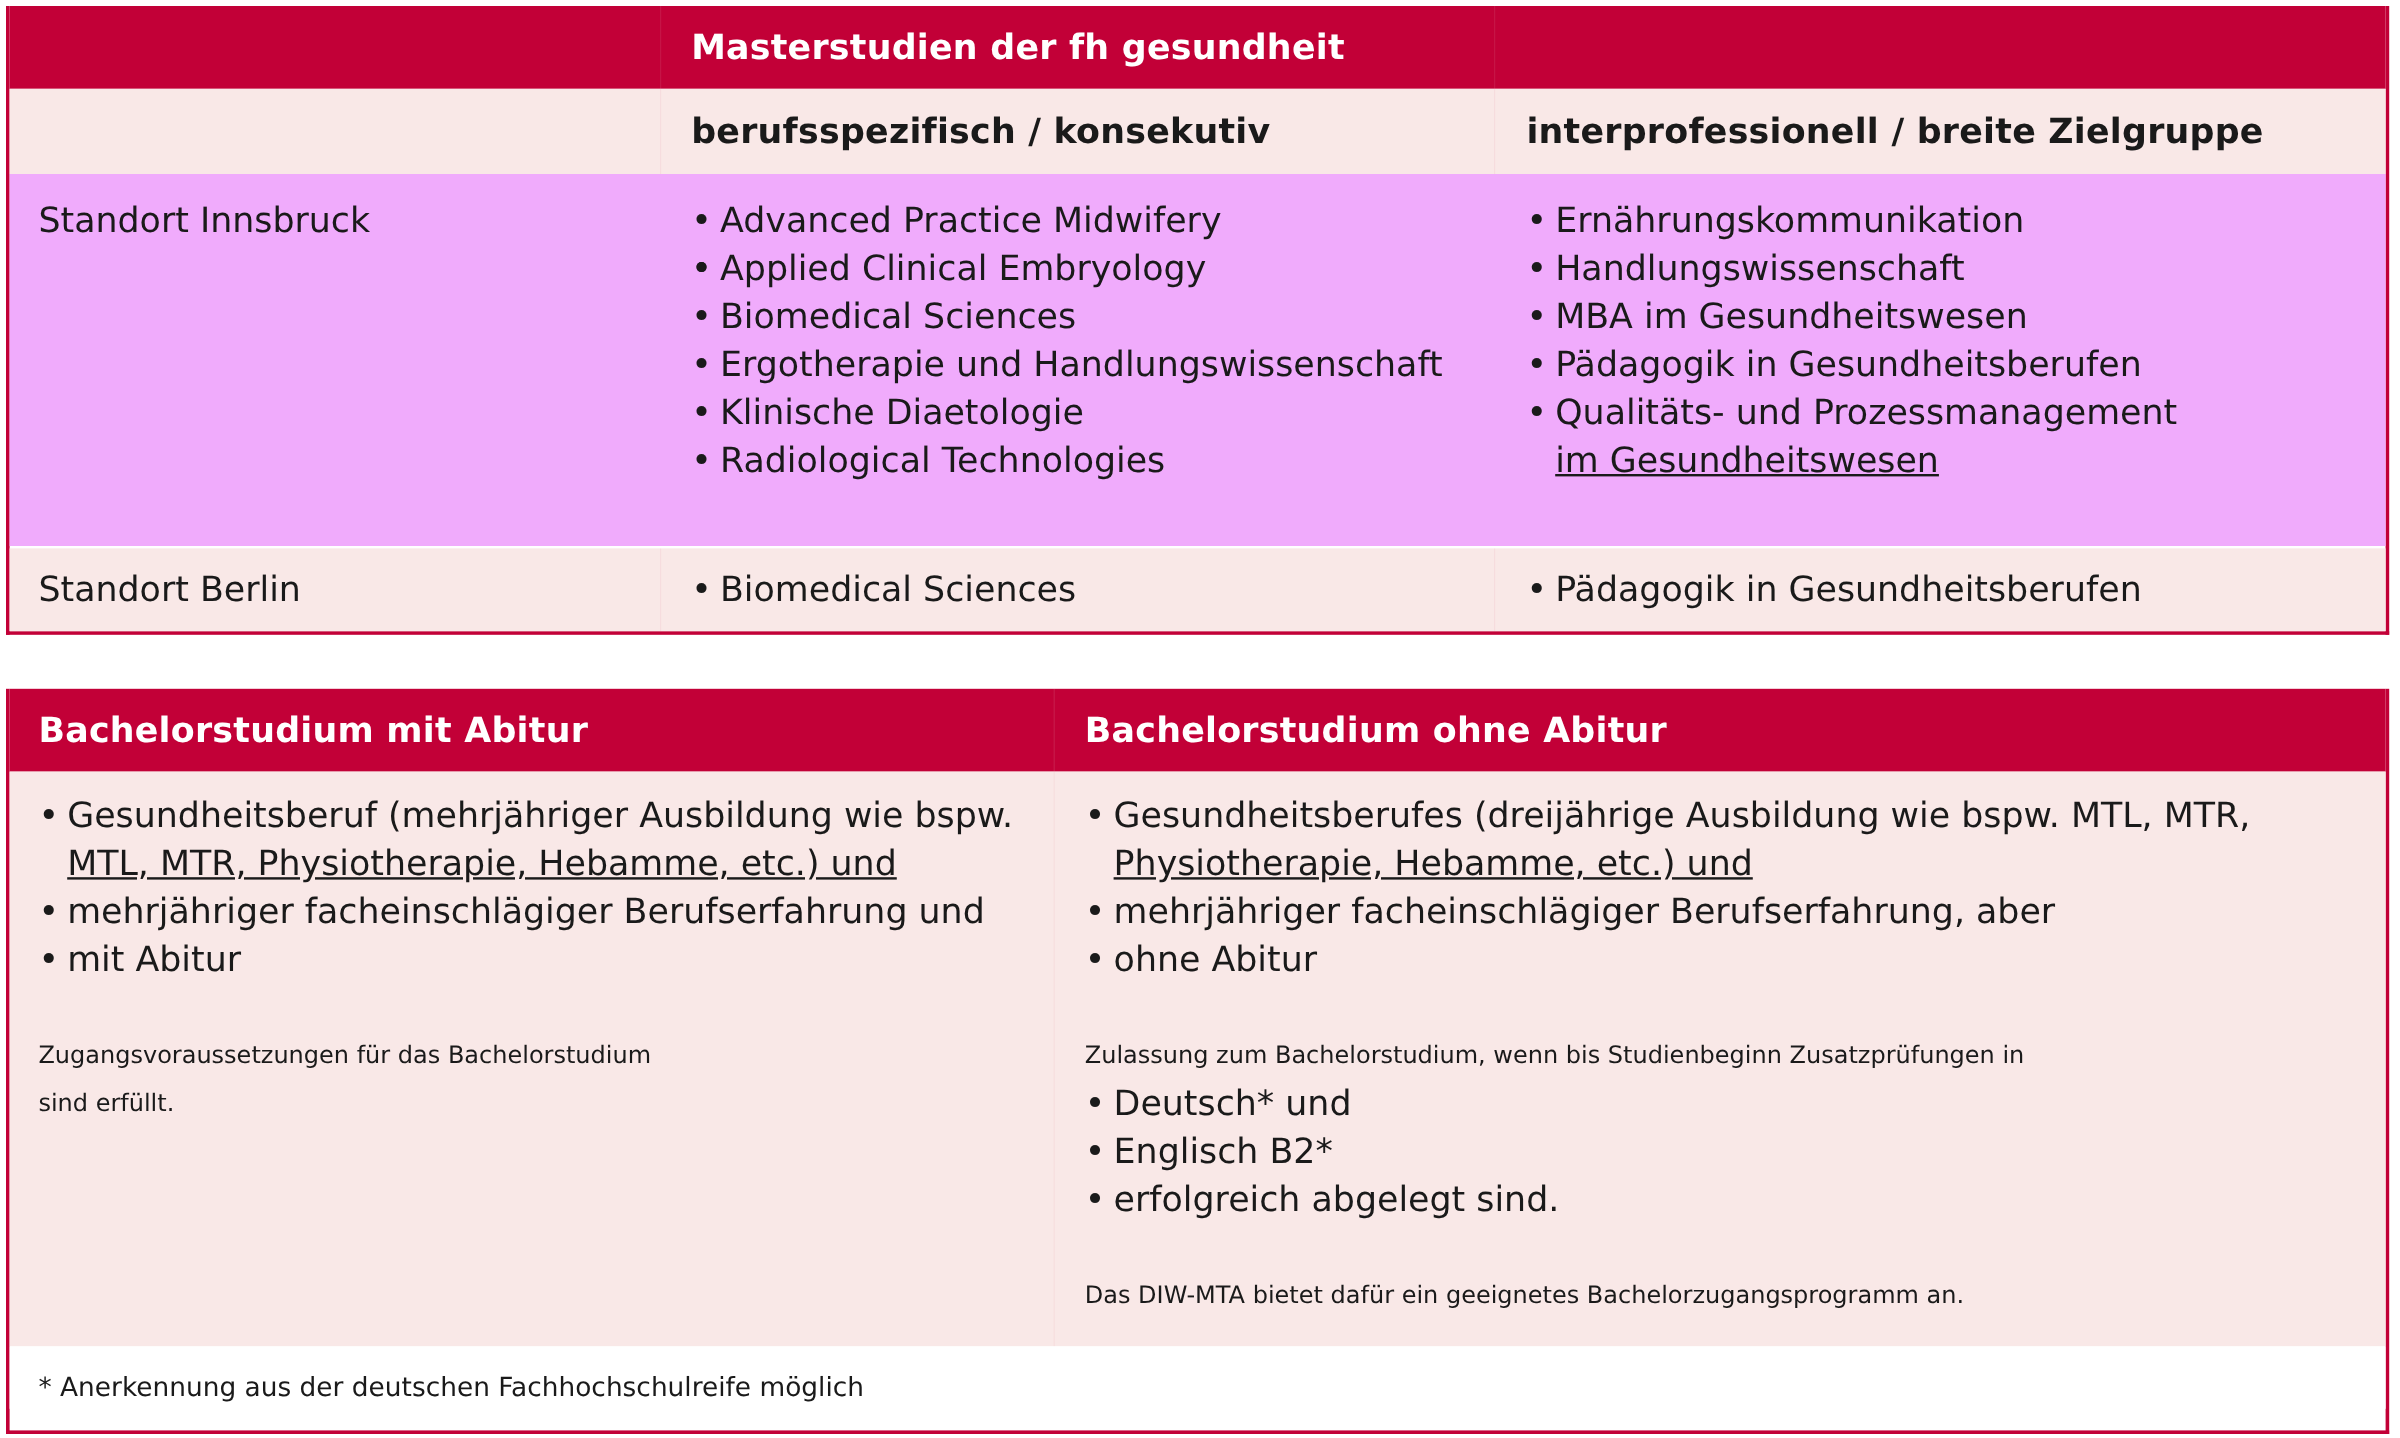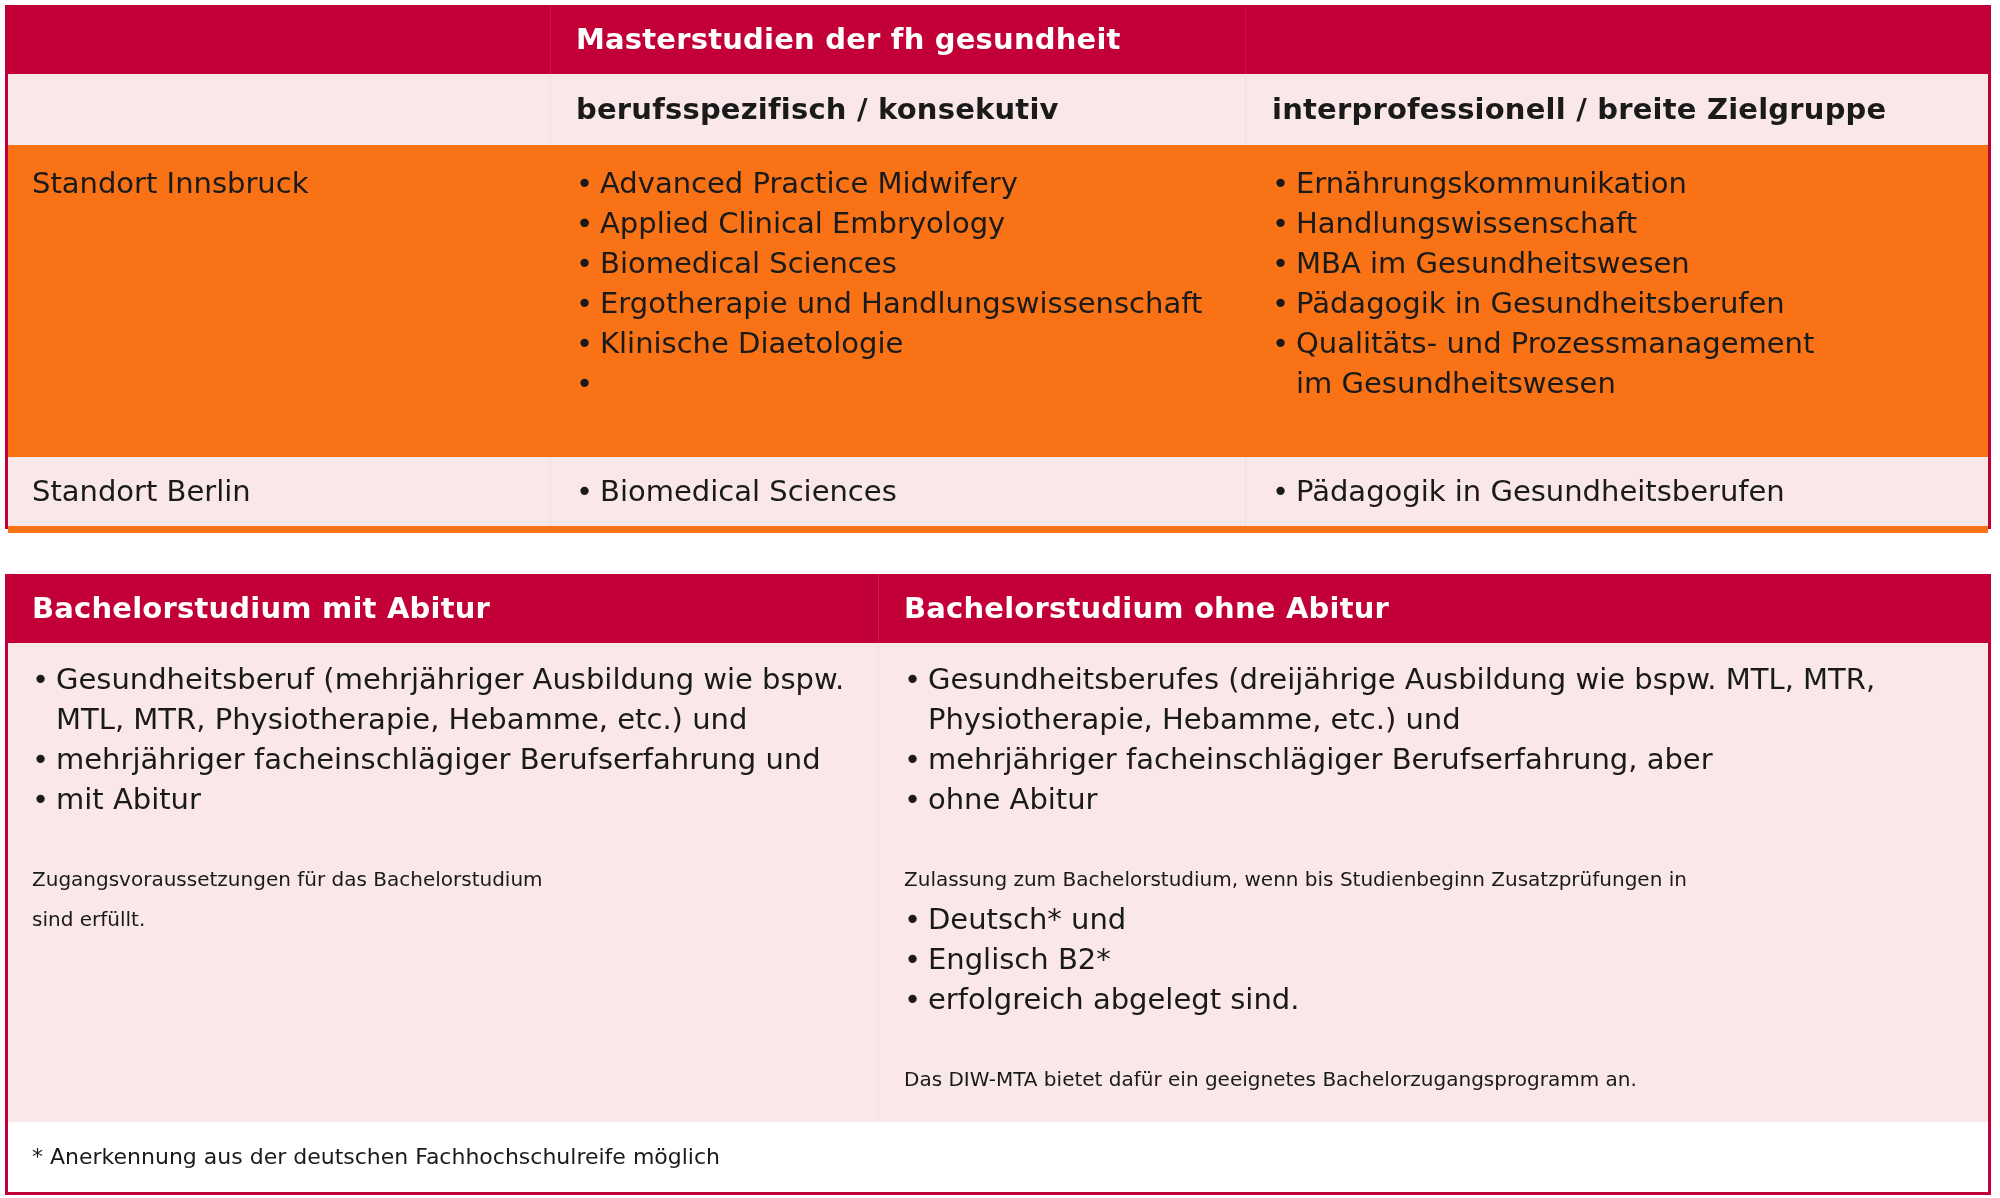--- a/index.html
+++ b/index.html
@@ -22,21 +22,21 @@
     border: 3px solid #c20037;
     border-top: none;
     box-sizing: border-box;
     background: #fff;
   }
   
   #master { top: 5px; height: 524px; }
   .m-row { position: absolute; left: 0; right: 0; }
   .m-head { top: 0; height: 69px; background: #c20037; }
   .m-sub  { top: 69px; height: 71px; background: #f9e8e7; }
-  .m-inn  { top: 140px; height: 388px; background: #f97316; padding-left: 19px; }
+  .m-inn  { top: 140px; height: 310px; background: #f0abfc; padding-left: 19px; }
   .m-ber  { top: 452px; height: 69px; background: #f9e8e7; }
   .col-divider {
     position: absolute; top: 0; bottom: 0; width: 1px;
   }
   .m-head .col-divider { background: rgba(255,255,255,0.08); }
   .m-sub .col-divider, .m-ber .col-divider { background: rgba(194,0,55,0.05); }
   .c1 { left: 542px; }
   .c2 { left: 1237px; }
 
   .cell { position: absolute; top: 0; box-sizing: border-box; }
@@ -72,21 +72,21 @@
     padding-left: 24px;
     font-size: 29px;
     line-height: 40px;
     white-space: nowrap;
   }
   ul.bullets li .dot {
     position: absolute;
     left: 0;
     top: 0;
   }
-  ul.bullets li .cont { display: block; }
+  ul.bullets li .cont { display: block; text-decoration: underline; }
 
   
   #bachelor { top: 574px; height: 621px; }
   .b-head { position: absolute; left: 0; right: 0; top: 0; height: 69px; background: #c20037; }
   .b-body { position: absolute; left: 0; right: 0; top: 69px; height: 479px; background: #f9e8e7; }
   .b-foot { position: absolute; left: 0; right: 0; top: 548px; height: 52px; background: #ffffff; }
   .b-divider { position: absolute; top: 0; bottom: 0; left: 870px; width: 1px; }
   .b-head .b-divider { background: rgba(255,255,255,0.10); }
   .b-body .b-divider { background: rgba(194,0,55,0.04); }
   .b-left { left: 24px; }
@@ -121,21 +121,21 @@
   <div class="m-row m-inn">
     <div class="cell cell-a body-text">Standort Innsbruck</div>
     <div class="cell cell-b">
       <ul class="bullets">
         <li><span class="dot">•</span><span>Advanced Practice Midwifery</span></li>
         <li><span class="dot">•</span></li>
         <li><span class="dot">•</span><span>Applied Clinical Embryology</span></li>
         <li><span class="dot">•</span><span>Biomedical Sciences</span></li>
         <li><span class="dot">•</span><span>Ergotherapie und Handlungswissenschaft</span></li>
         <li><span class="dot">•</span><span>Klinische Diaetologie</span></li>
-        <li><span class="dot">•</span></li>
+        <li><span class="dot">•</span><span>Radiological Technologies</span></li>
       </ul>
     </div>
     <div class="cell cell-c">
       <ul class="bullets">
         <li><span class="dot">•</span><span>Ernährungskommunikation</span></li>
         <li><span class="dot">•</span><span>Handlungswissenschaft</span></li>
         <li><span class="dot">•</span><span>MBA im Gesundheitswesen</span></li>
         <li><span class="dot">•</span><span>Pädagogik in Gesundheitsberufen</span></li>
         <li><span class="dot">•</span><span>Qualitäts- und Prozessmanagement</span><span class="cont">im Gesundheitswesen</span></li>
       </ul>

